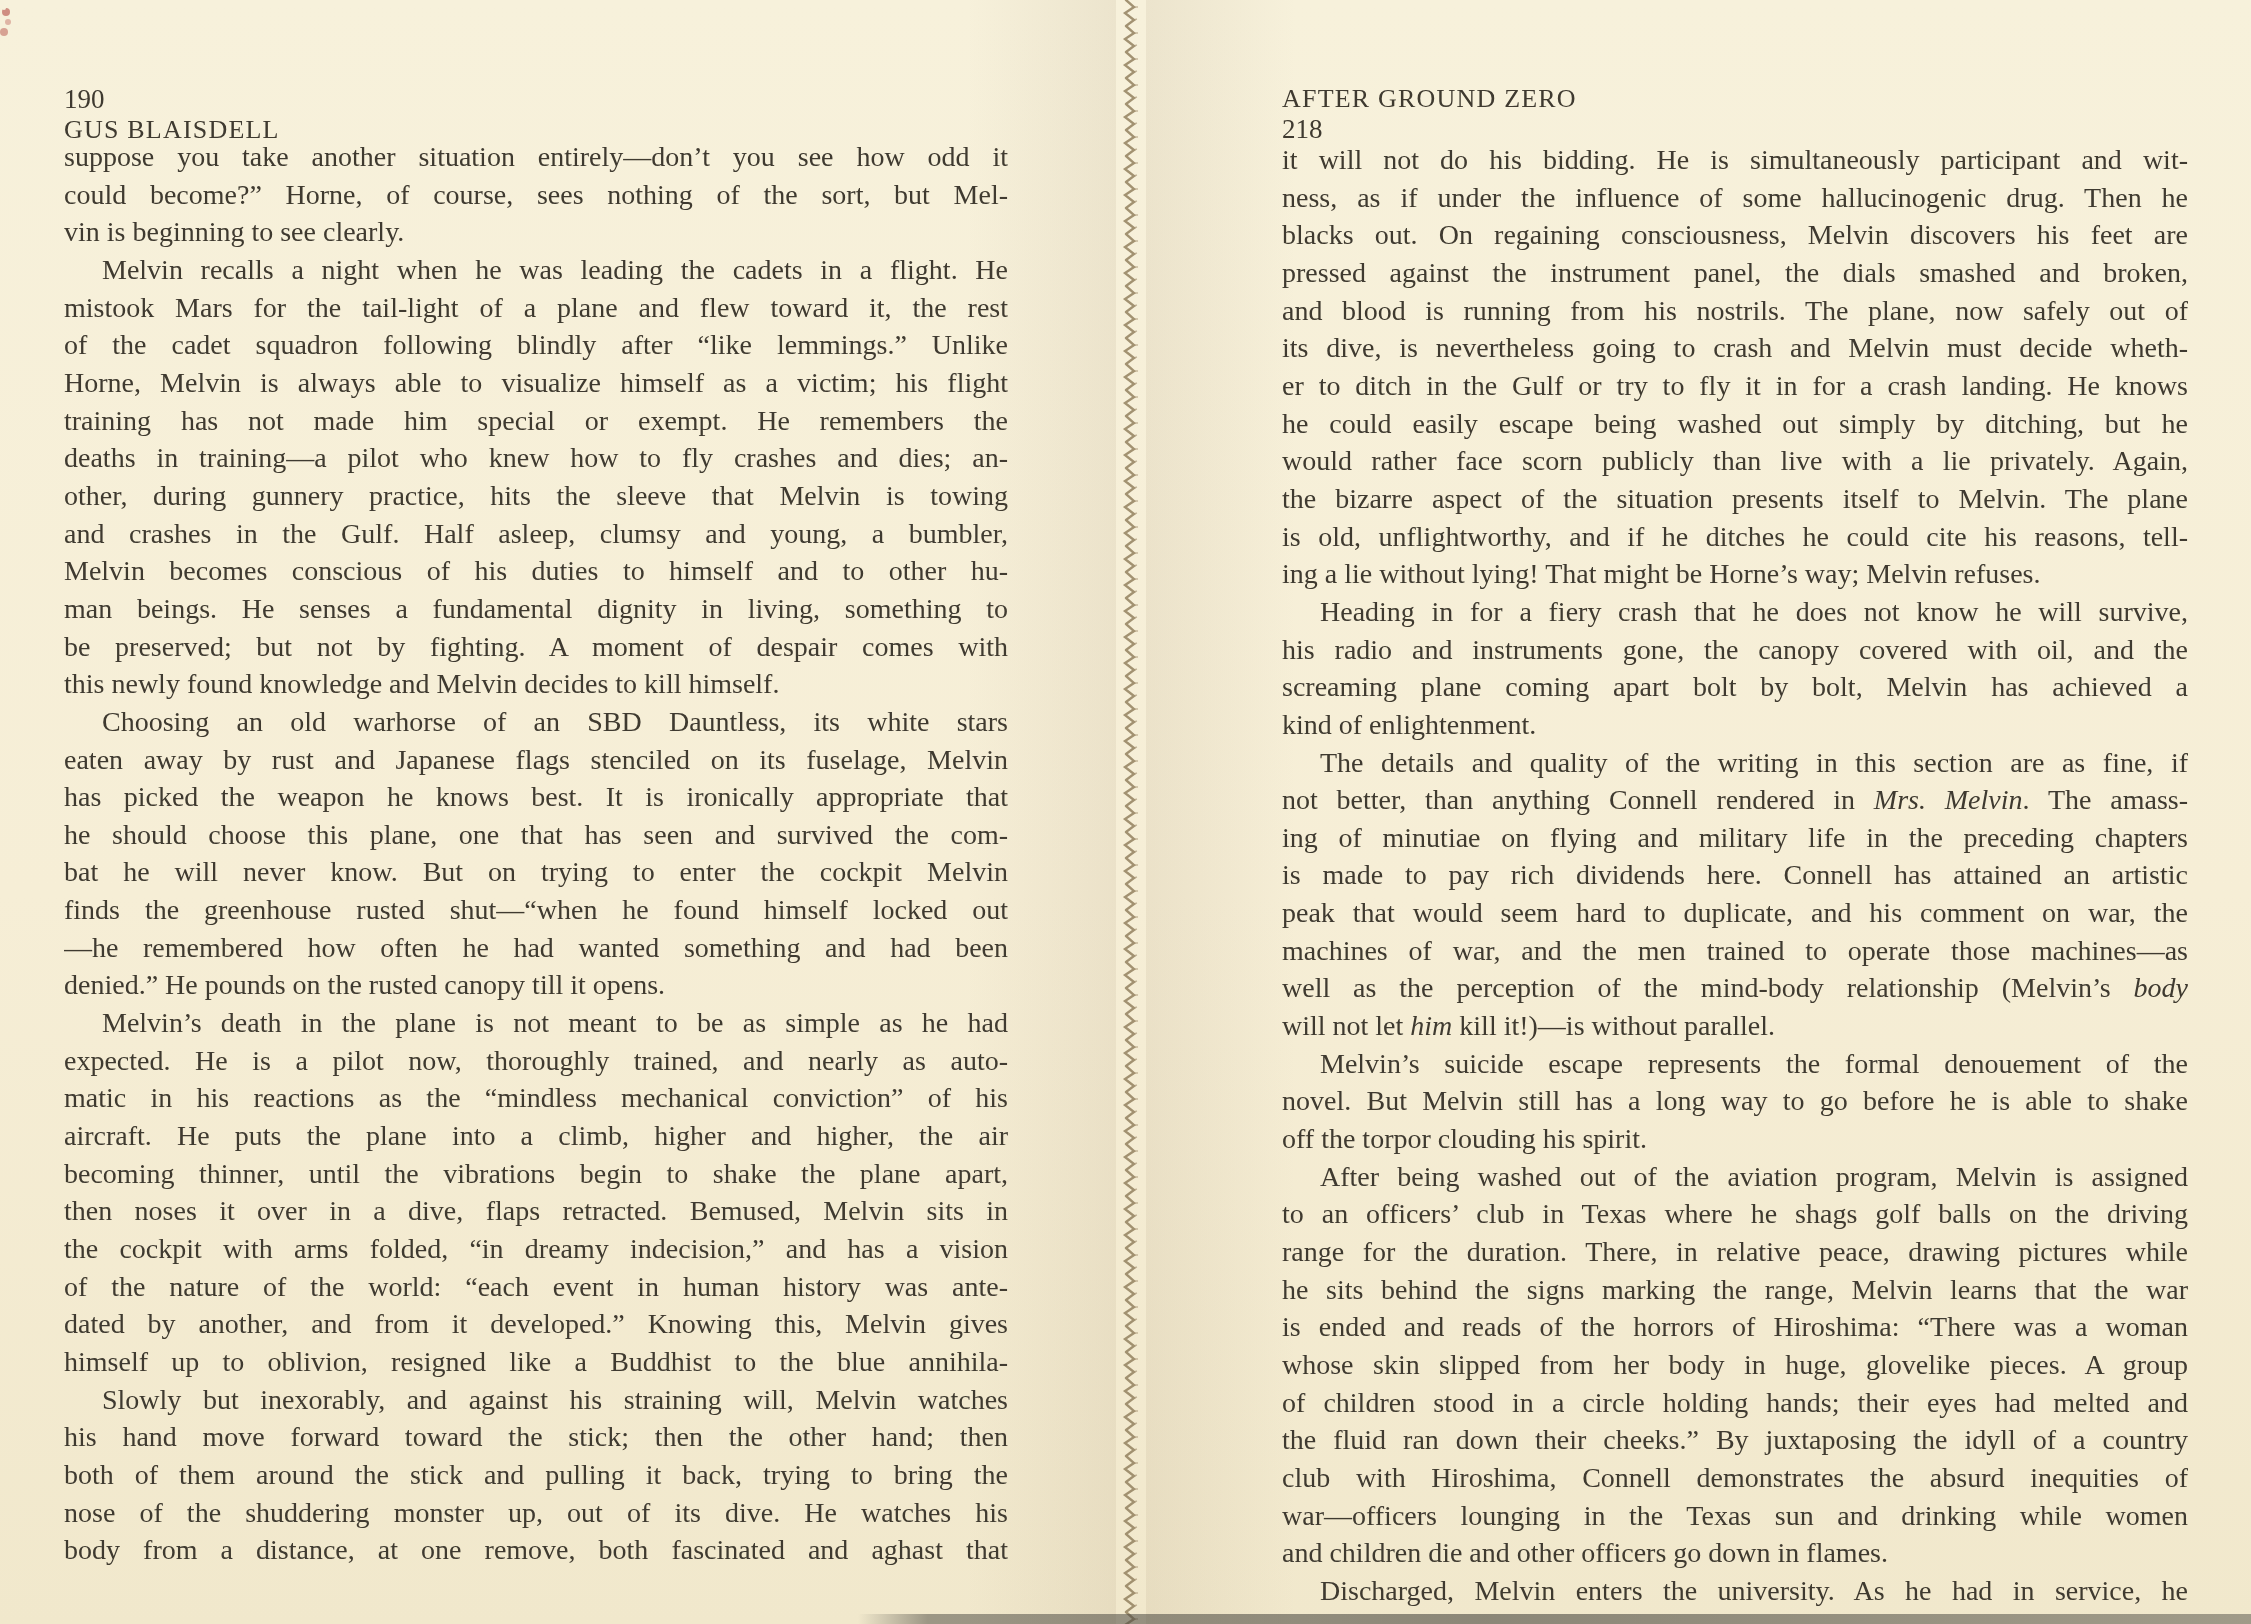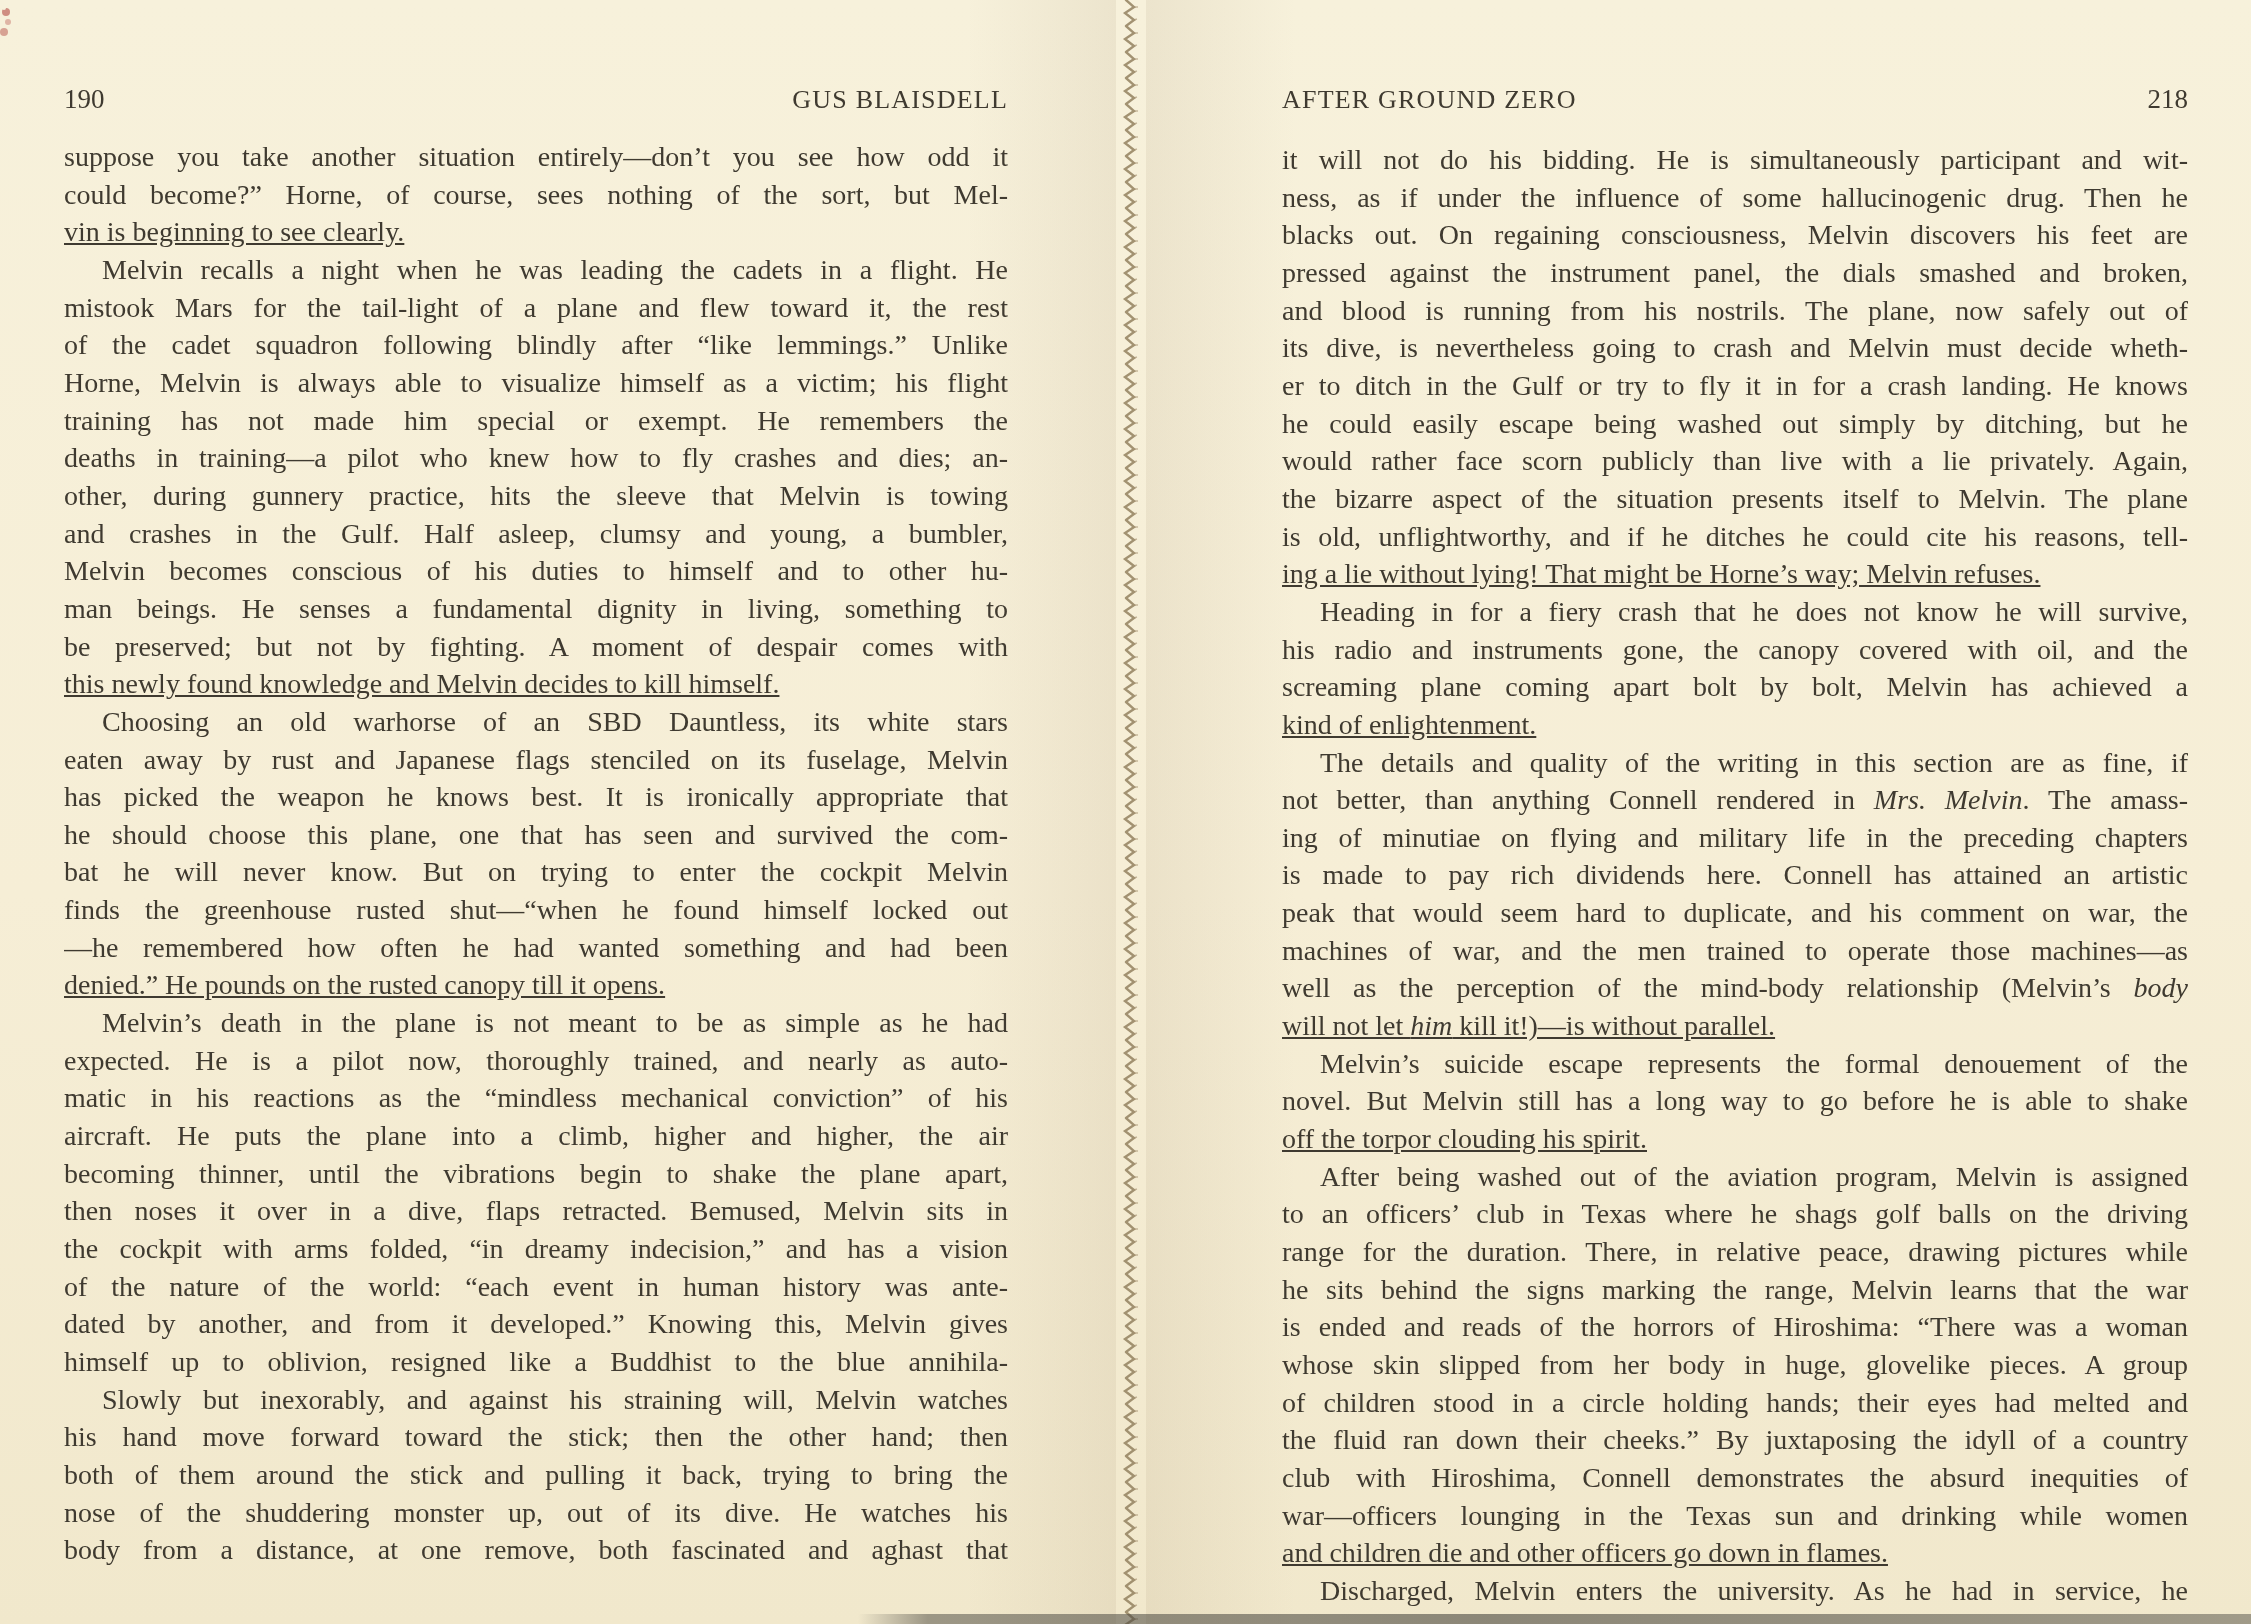--- a/index.html
+++ b/index.html
@@ -1,36 +1,36 @@
 <!DOCTYPE html>
 <html><head>
 <meta charset="utf-8">
 <style>
   html,body{margin:0;padding:0;}
   body{
     width:2251px;height:1624px;position:relative;overflow:hidden;
     background:linear-gradient(180deg,#f7f1db 0%,#f6eed6 55%,#f1e8cc 100%);
     font-family:"Liberation Serif", serif;
   }
-  .header-row{position:absolute;display:flex;justify-content:space-between;align-items:baseline;}
+  .header-row{position:absolute;display:flex;justify-content:flex-start;align-items:baseline;flex-direction:column;}
   .hdr-left{left:64px;top:84px;width:944px;}
   .hdr-right{left:1282px;top:84px;width:906px;}
   .folio{font-size:27px;color:#3f3a30;}
   .running-head{font-size:26px;letter-spacing:1.2px;color:#3f3a30;}
   .page-body{position:absolute;color:#3f3a30;font-size:28px;}
   .body-left{left:64px;top:138px;width:944px;}
   .body-right{left:1282px;top:141px;width:906px;}
   .para{margin:0;}
   .line{
     line-height:37.65px;
     text-align:justify;
     text-align-last:justify;
     overflow:hidden;
   }
-  .line.end{text-align-last:left;text-decoration:underline;}
+  .line.end{text-align-last:left;}
   .para.indent .line:first-child{text-indent:38px;}
   .gutter-shade-l{position:absolute;left:966px;top:0;width:150px;height:100%;
     background:linear-gradient(to right,rgba(139,115,82,0),rgba(139,115,82,0.10));pointer-events:none;}
   .gutter-shade-r{position:absolute;left:1146px;top:0;width:150px;height:100%;
     background:linear-gradient(to left,rgba(139,115,82,0),rgba(139,115,82,0.10));pointer-events:none;}
   .stitch{position:absolute;left:1114px;top:0;width:30px;height:1624px;}
   .bottom-edge{position:absolute;left:858px;right:0;bottom:0;height:10px;
     background:linear-gradient(to right,rgba(72,70,63,0),rgba(72,70,63,0.50) 5%,rgba(72,70,63,0.60) 45%,rgba(72,70,63,0.48) 100%);}
   .specks{position:absolute;left:2px;top:6px;width:4px;height:4px;border-radius:50%;
     box-shadow:2px 4px 0 2px rgba(168,44,40,.5), 0px 24px 0 2px rgba(168,44,40,.4), 4px 14px 0 1px rgba(168,44,40,.3);}

